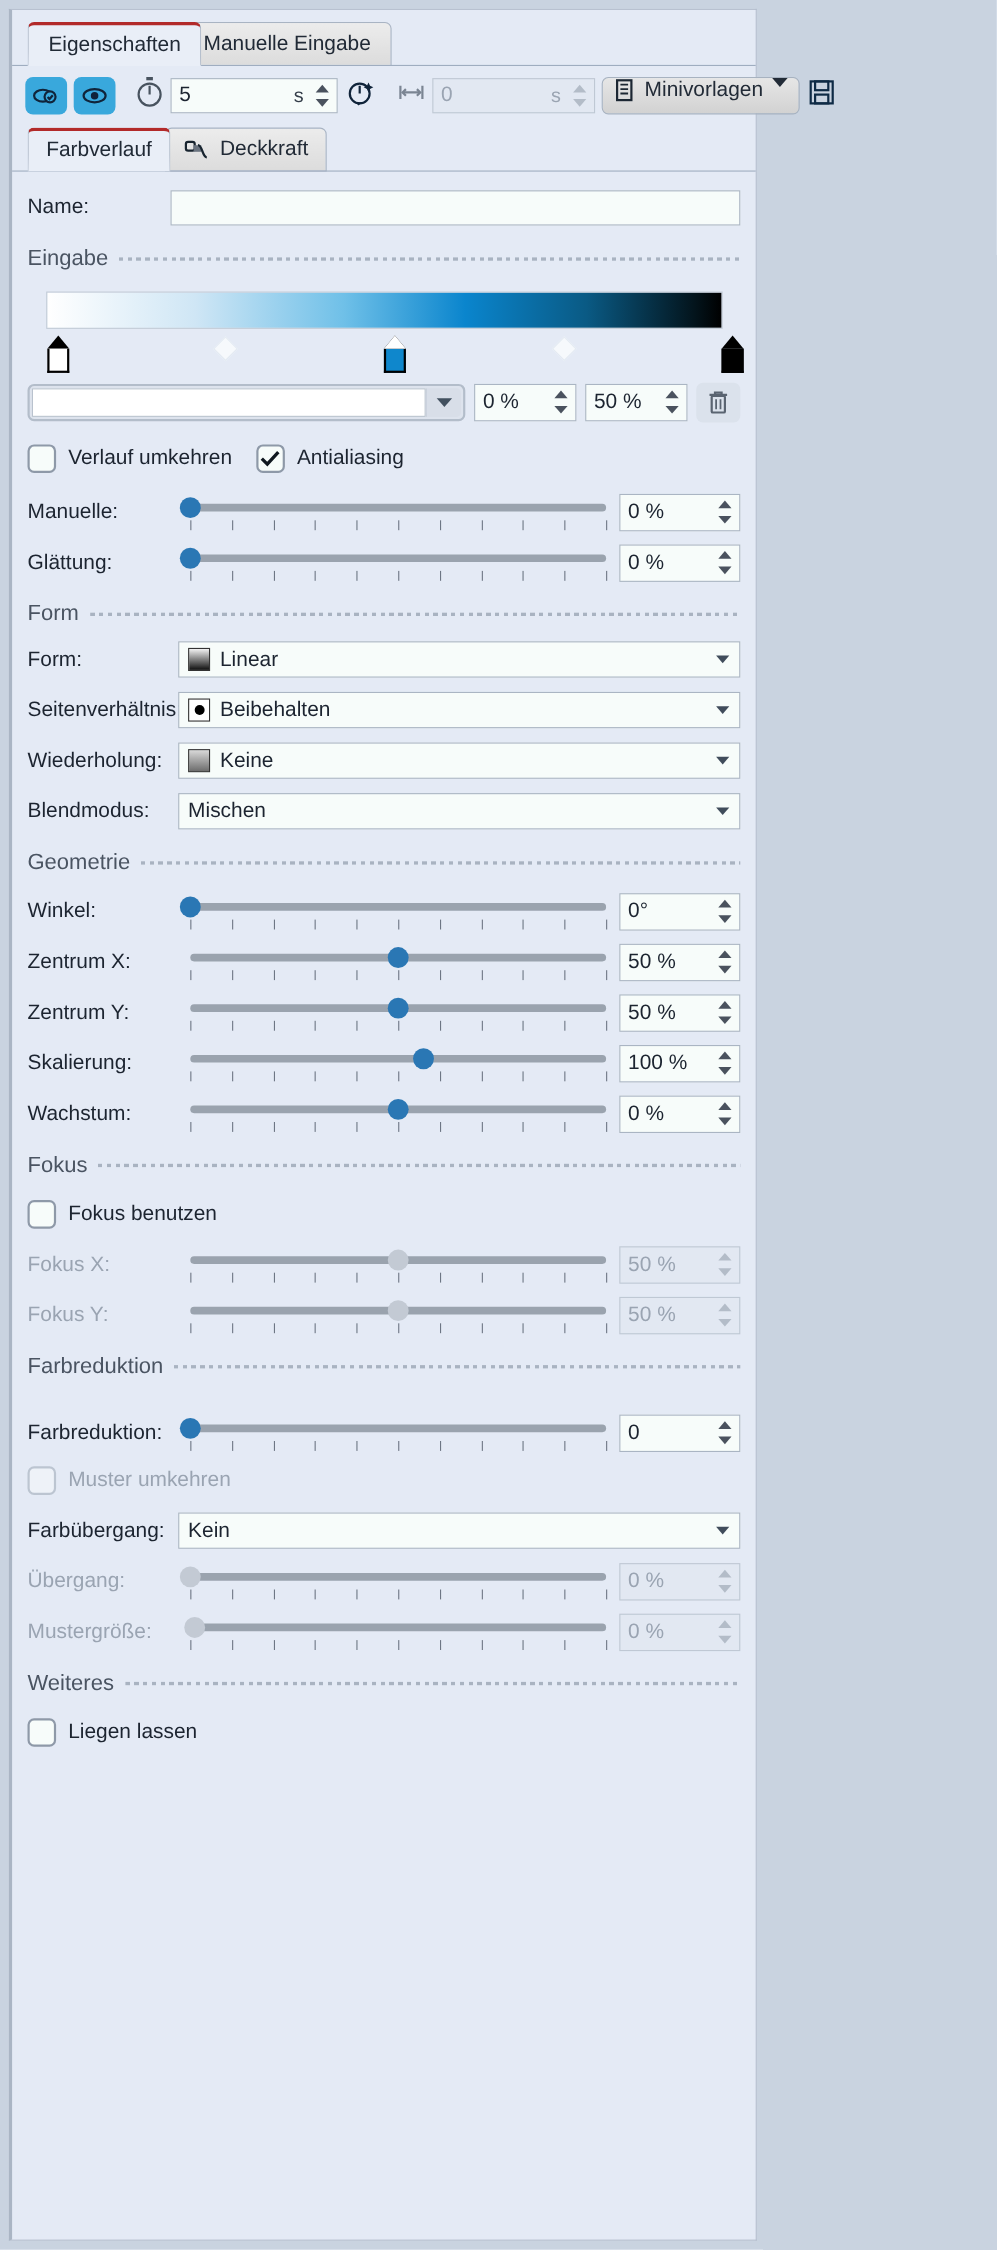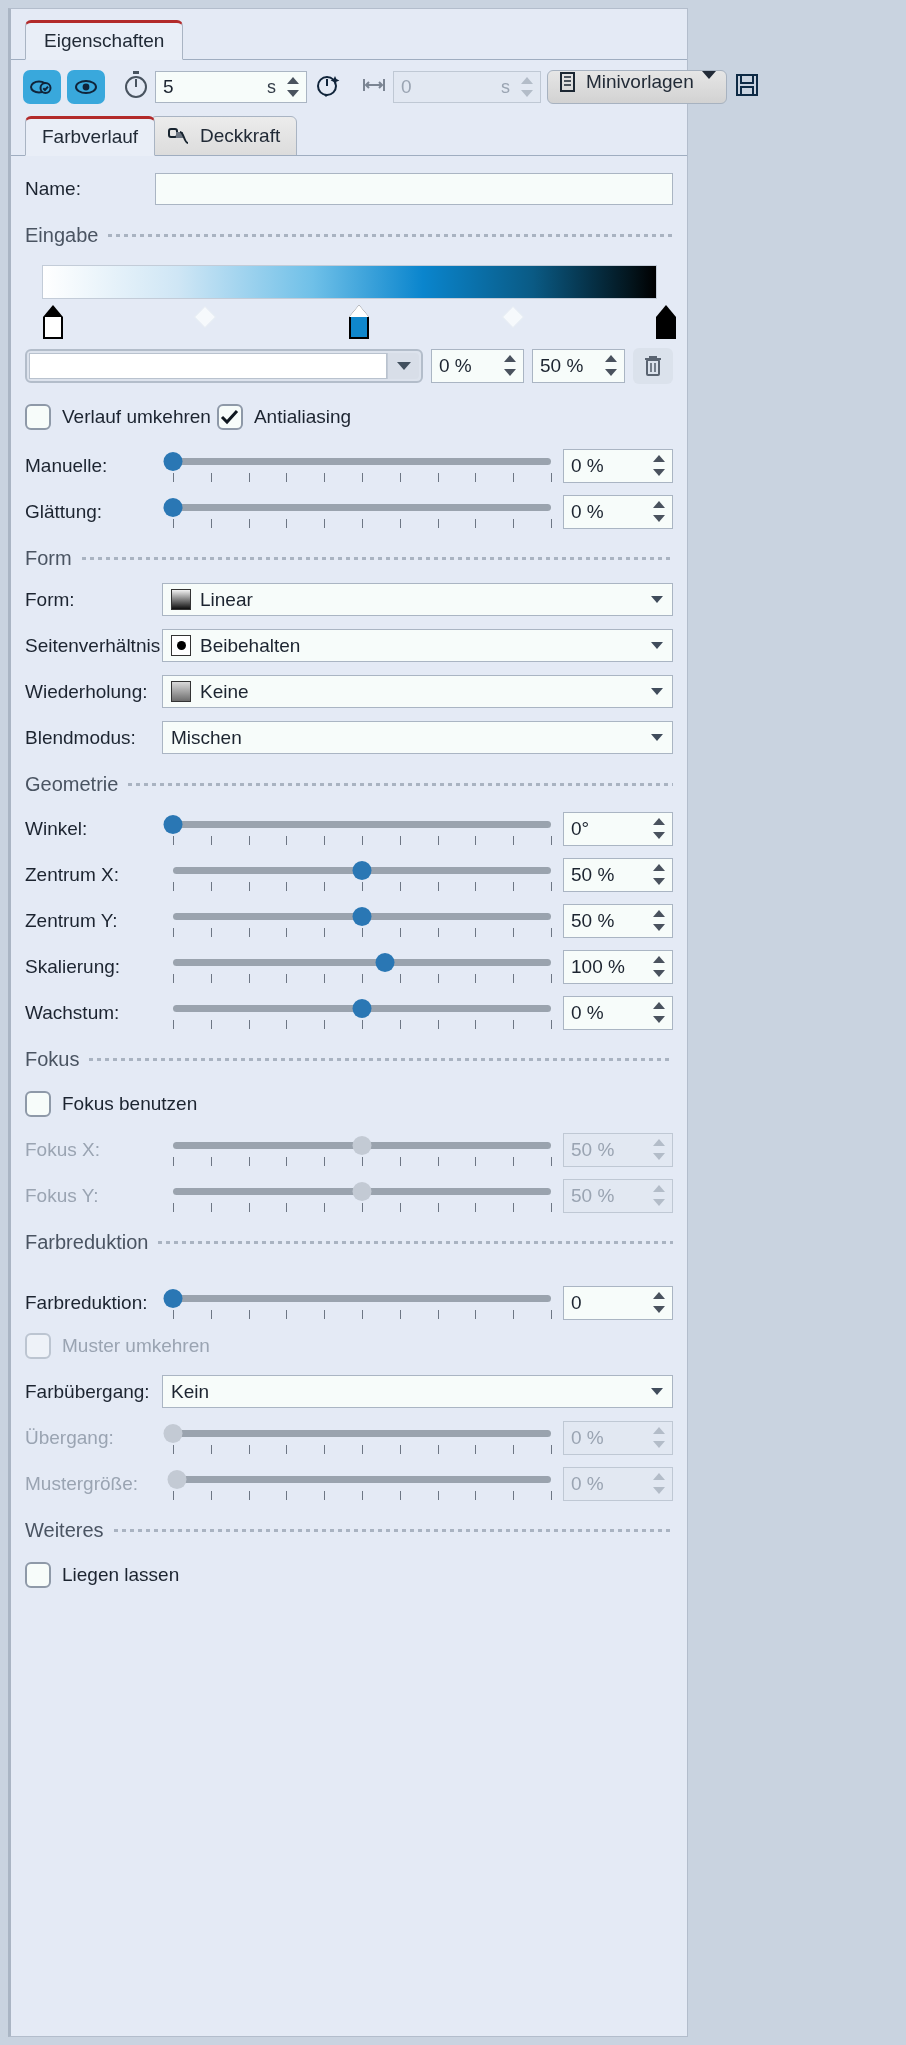--- a/index.html
+++ b/index.html
@@ -167,20 +167,23 @@
 </style>
 </head>
 <body>
 
 <div class="panel">
 
   <div class="tabbar">
     <div class="tab active" id="t1">
       <span>Eigenschaften</span>
     </div>
+    <div class="tab" id="t2">
+      <span>Manuelle Eingabe</span>
+    </div>
   </div>
 
   <div class="toolbar">
     <div class="tbtn">
       <svg width="24" height="20" viewBox="0 0 24 20">
           <ellipse cx="9" cy="10" rx="8" ry="5.4" fill="none" stroke="#10243a" stroke-width="2"></ellipse>
           <circle cx="15.5" cy="11" r="5" fill="#39a8dc" stroke="#10243a" stroke-width="2"></circle>
           <path d="M13.3 11.2l1.7 1.8 3-3.4" fill="none" stroke="#10243a" stroke-width="2"></path>
         </svg>
     </div>
@@ -322,21 +325,21 @@
       <div class="trash">
         <svg width="22" height="24" viewBox="0 0 22 24">
             <path d="M3 5h16" stroke="#5a6471" stroke-width="2"></path>
             <path d="M8 5V3h6v2" fill="none" stroke="#5a6471" stroke-width="2"></path>
             <rect x="5" y="6" width="12" height="15" rx="1" fill="none" stroke="#5a6471" stroke-width="2"></rect>
             <path d="M9 9v9M13 9v9" stroke="#5a6471" stroke-width="1.6"></path>
           </svg>
       </div>
     </div>
 
-    <div class="row" style="margin-top:14px;gap:6px">
+    <div class="row" style="margin-top:14px;gap:22px">
       <div class="cbrow">
         <span class="cb"></span>
         <span class="lbl">Verlauf umkehren</span>
       </div>
       <div class="cbrow">
         <span class="cb">
           <svg width="19" height="16" viewBox="0 0 19 16">
               <path d="M2 8l5 5 10-11" fill="none" stroke="#101820" stroke-width="3"></path>
             </svg>
         </span>

